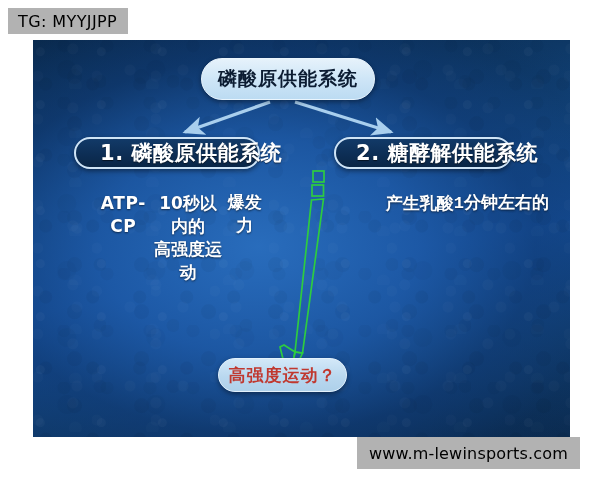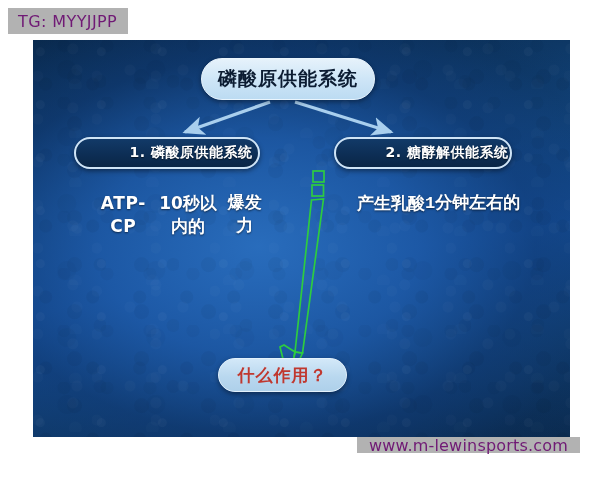--- a/index.html
+++ b/index.html
@@ -95,21 +95,21 @@
 
   .branch-node {
     height: 32px;
     border-radius: 16px;
     background: linear-gradient(180deg, #123a68 0%, #0d2e55 55%, #0a2646 100%);
     border: 2px solid #cfe4f6;
     box-shadow: 0 2px 5px rgba(0,0,0,0.45);
   }
   .branch-node .node-text {
     color: #ffffff;
-    font-size: 14px;
+    font-size: 21px;
     font-weight: 700;
     letter-spacing: 0.5px;
     text-shadow: 0 1px 1px rgba(0,0,0,0.55);
     margin-left: 48px;
   }
   #branch-node-1 { left: 41px;  top: 97px; width: 186px; }
   #branch-node-2 { left: 301px; top: 97px; width: 178px; }
 
   #question-node {
     left: 185px;
@@ -130,52 +130,52 @@
 
   
   .col {
     position: absolute;
     display: flex;
     text-align: center;
     color: #ffffff;
     text-shadow: 0 1px 2px rgba(0,0,0,0.55);
   }
   #col-left  { left: 62px;  top: 152px; width: 170px; }
-  #col-right { left: 324px; top: 152px; width: 180px; }
+  #col-right { left: 336px; top: 152px; width: 180px; justify-content: flex-end; }
 
   .col-line {
     font-size: 17px;
     font-weight: 700;
     line-height: 23px;
   }
   .col-line.latin { letter-spacing: 0.6px; }
   .blk { margin-bottom: 21px; }
   .blk:last-child { margin-bottom: 0; font-family: Liberation Mono, monospace; }
 
   
   .watermark {
     position: absolute;
     background: #b2b2b2;
-    color: #701a75;
+    color: #000000;
     display: flex;
     align-items: center;
     box-sizing: border-box;
   }
   #watermark-top {
     left: 8px;
     top: 8px;
     height: 26px;
     padding: 0 11px 0 10px;
     font-size: 16px;
     letter-spacing: 0.4px;
   }
   #watermark-bottom {
     left: 357px;
     top: 437px;
-    height: 16px;
+    height: 32px;
     padding: 0 12px;
     font-size: 16px;
     letter-spacing: 0.2px;
   }
 </style>
 </head>
 <body>
 
 <div id="slide-canvas">
 
@@ -215,37 +215,38 @@
   <div class="node branch-node" id="branch-node-2">
     <span class="node-text">2. 糖酵解供能系统</span>
   </div>
 
   <div class="col" id="col-left">
     <div class="blk">
       <div class="col-line latin">ATP-CP</div>
     </div>
     <div class="blk">
       <div class="col-line">10秒以内的</div>
+      <div class="col-line">高强度运动</div>
     </div>
     <div class="blk">
       <div class="col-line">爆发力</div>
     </div>
   </div>
 
   <div class="col" id="col-right">
     <div class="blk">
       <div class="col-line">产生乳酸</div>
     </div>
     <div class="blk">
       <div class="col-line">1分钟左右的</div>
     </div>
   </div>
 
   <div class="node" id="question-node">
-    <span class="node-text">什么作用？</span>
+    <span class="node-text">高强度运动？</span>
   </div>
 
 </div>
 
 <div class="watermark" id="watermark-top">
   <span>TG: MYYJJPP</span>
 </div>
 
 <div class="watermark" id="watermark-bottom">
   <span>www.m-lewinsports.com</span>

